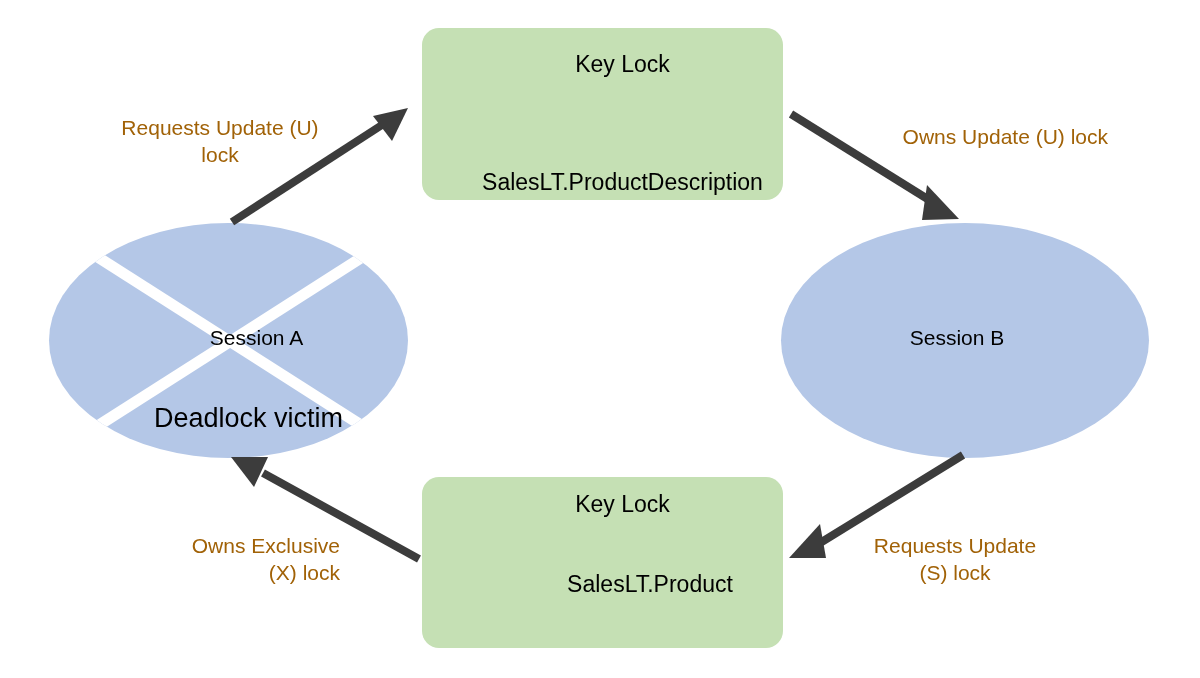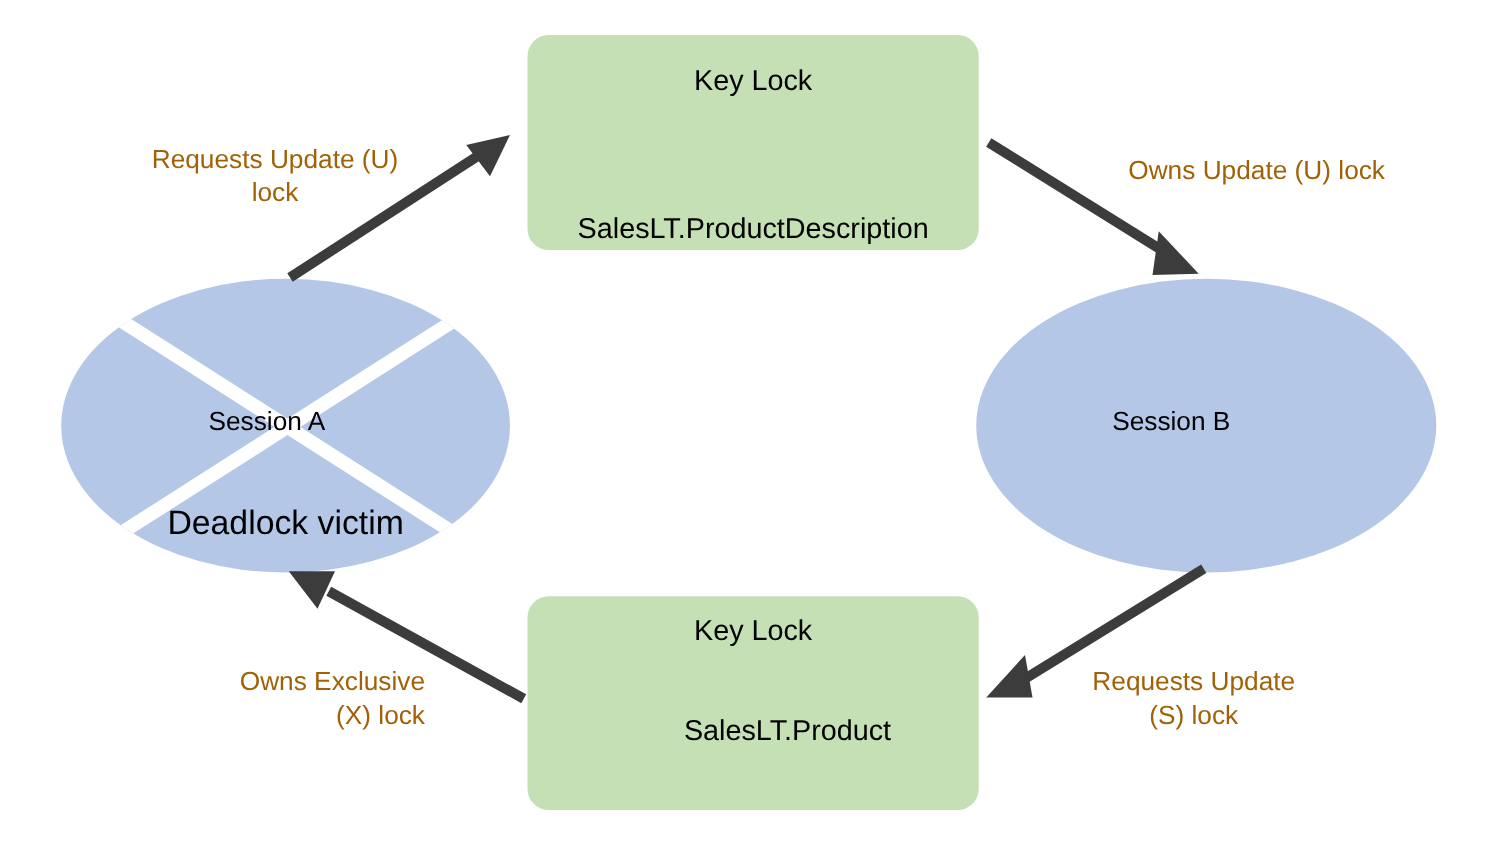--- a/index.html
+++ b/index.html
@@ -24,20 +24,21 @@
     width: 1200px;
     height: 678px;
   }
   .node-text {
     position: absolute;
     text-align: center;
     color: #000000;
     line-height: 1.25;
     white-space: pre;
     pointer-events: none;
+    padding-left: 20px;
   }
   .box-title {
     font-size: 23px;
   }
   .box-sub {
     font-size: 23px;
   }
   .ellipse-label {
     font-size: 21px;
   }
@@ -106,21 +107,21 @@
       <polygon points="231,457 268,457 254,487" fill="#3c3c3c"></polygon>
     </g>
   </svg>
 
   <div class="node-text box-title" style="left:422px; top:50px; width:361px;">Key Lock</div>
   <div class="node-text box-sub" style="left:422px; top:128px; width:361px;margin-top:40px;">SalesLT.ProductDescription</div>
 
   <div class="node-text box-title" style="left:422px; top:490px; width:361px;">Key Lock</div>
   <div class="node-text box-sub" style="left:422px; top:570px; width:416px;">SalesLT.Product</div>
 
-  <div class="node-text ellipse-label" style="left:34px; top:325px; width:359px;">Session A</div>
+  <div class="node-text ellipse-label" style="left:57px; top:325px; width:359px;">Session A</div>
   <div class="node-text victim-label" style="left:49px; top:402px; width:359px;">Deadlock victim</div>
 
   <div class="node-text ellipse-label" style="left:781px; top:325px; width:312px;">Session B</div>
 
   <div class="edge-label" style="left:95px; top:114px; width:250px;">Requests Update (U)
 lock</div>
 
   <div class="edge-label" style="left:848px; top:123px; width:260px; text-align:right;">Owns Update (U) lock</div>
 
   <div class="edge-label" style="left:855px; top:532px; width:200px;">Requests Update

